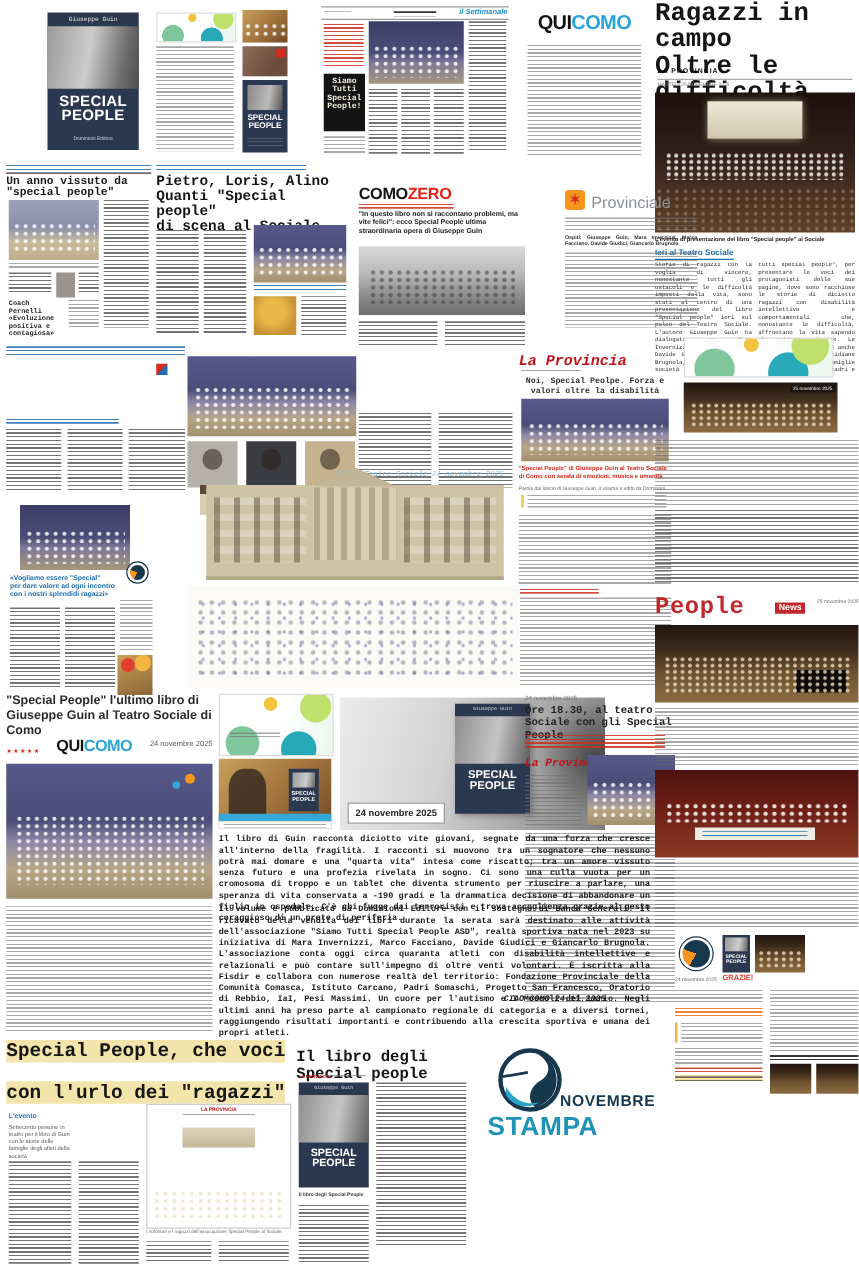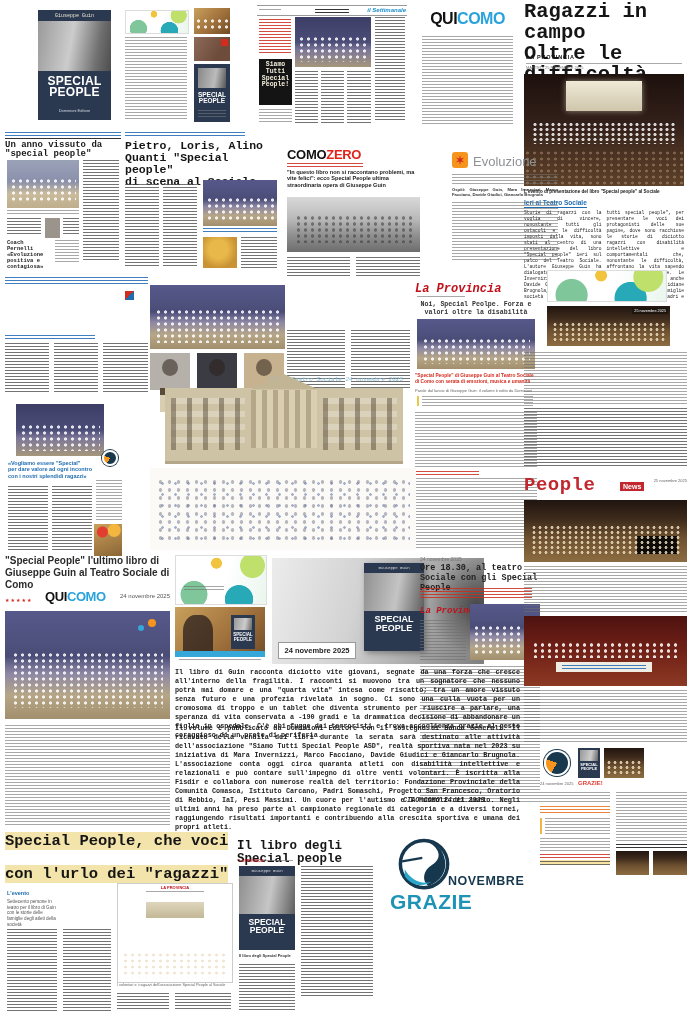--- a/index.html
+++ b/index.html
@@ -151,21 +151,21 @@
     <div class="a b" style="left:0;top:22px;width:133px;font-size:5.6px;line-height:1.15;color:#222;">"In questo libro non si raccontano problemi, ma vite felici": ecco Special People ultima straordinaria opera di Giuseppe Guin</div>
     <div class="ph ph-bw" style="left:0;top:50px;width:133px;height:55px;">
       <div class="a" style="left:8px;top:18px;width:117px;height:28px;background-image:radial-gradient(circle,rgba(60,60,60,.55) 0 1.4px,transparent 2px);background-size:7px 6px;"></div>
     </div>
     <div class="a gk" style="left:0;top:110px;width:63px;height:20px;"></div>
     <div class="a gk" style="left:69px;top:110px;width:64px;height:20px;"></div>
   </div>
 
   <div class="clip" style="left:450px;top:152px;width:110px;height:112px;">
     <div class="a" style="left:2px;top:0;width:16px;height:16px;background:#f7941d;border-radius:3px;text-align:center;line-height:16px;color:#d42b1f;font-size:11px;font-weight:bold;">✶</div>
-    <div class="a" style="left:23px;top:2px;font-size:13px;color:#8d9297;">Evoluzione</div>
+    <div class="a" style="left:23px;top:2px;font-size:13px;color:#8d9297;">Provinciale</div>
     <div class="a gk-lt" style="left:2px;top:22px;width:106px;height:10px;"></div>
     <div class="a b just" style="left:2px;top:35px;width:106px;font-size:4.2px;line-height:1.25;color:#333;">Ospiti: Giuseppe Guin, Mara Invernizzi, Marco Facciano, Davide Giudici, Giancarlo Brugnola</div>
     <div class="a gk-lt" style="left:2px;top:50px;width:106px;height:60px;"></div>
   </div>
 
   <div class="clip" style="left:5px;top:277px;width:143px;height:118px;">
     <div class="a gk-blue" style="left:0;top:0;width:143px;height:7px;"></div>
     <div class="a gk-blue" style="left:0;top:58px;width:90px;height:4px;"></div>
     <div class="a gk" style="left:0;top:66px;width:44px;height:50px;"></div>
     <div class="a gk" style="left:49px;top:66px;width:44px;height:50px;"></div>
@@ -377,16 +377,16 @@
   </div>
 
   <div class="clip" style="left:390px;top:836px;width:130px;height:92px;">
     <svg class="a" style="left:6px;top:0;" width="56" height="56" viewBox="0 0 64 64">
       <circle cx="32" cy="32" r="27" fill="#fff" stroke="#16384f" stroke-width="4"></circle>
       <path d="M34 6 C 50 12 54 26 41 33 C 31 39 29 51 37 57 C 51 52 58 41 56 28 C 54 15 46 8 34 6 Z" fill="#16384f"></path>
       <path d="M10 38 C 17 51 30 56 41 52 C 31 59 17 57 10 46 Z" fill="#2aa6c9"></path>
       <path d="M7 29 L 30 25" stroke="#16384f" stroke-width="2.5" fill="none"></path>
     </svg>
     <div class="a" style="left:58px;top:38px;font-size:12.5px;font-weight:600;color:#16384f;letter-spacing:.5px;">NOVEMBRE</div>
-    <div class="a" style="left:0;top:54px;font-size:21px;font-weight:900;color:#1f93b5;letter-spacing:.5px;">GRAZIE</div>
+    <div class="a" style="left:0;top:54px;font-size:21px;font-weight:900;color:#1f93b5;letter-spacing:.5px;">STAMPA</div>
   </div>
 
 </div>
 
 </body></html>

